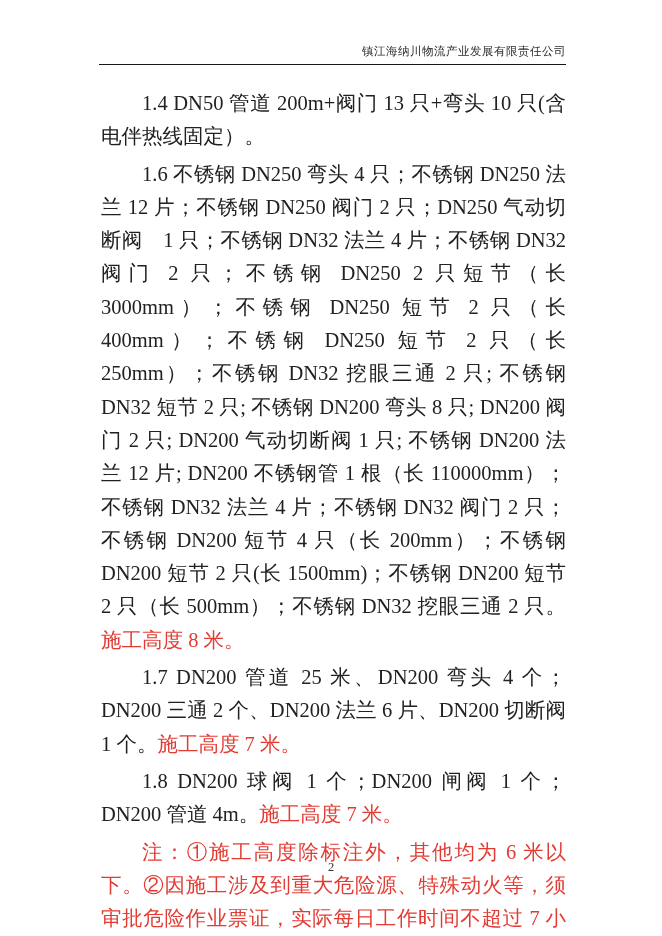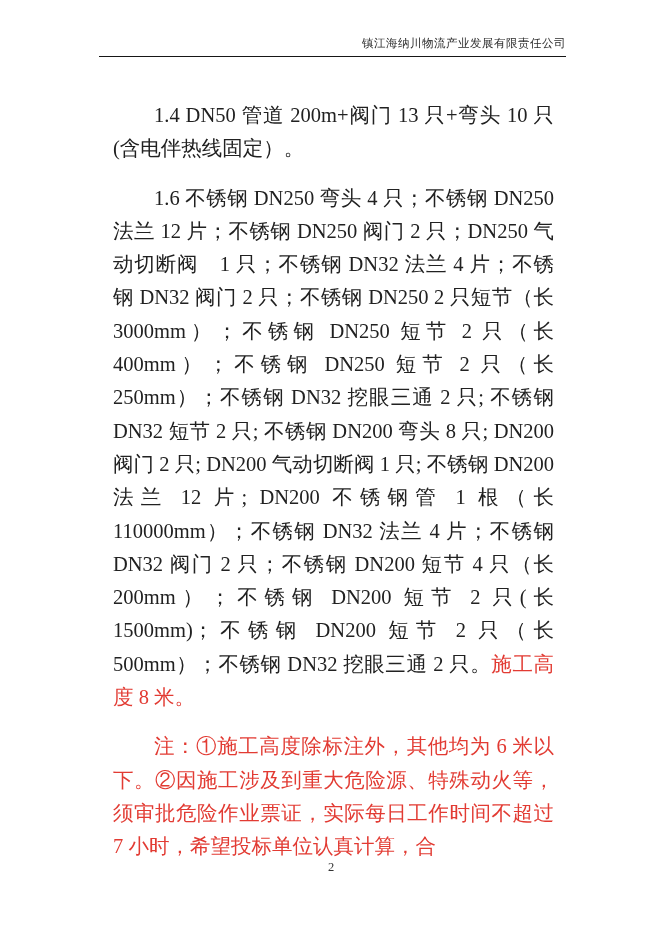--- a/index.html
+++ b/index.html
@@ -10,42 +10,42 @@
   .page {
     position: relative;
     width: 662px;
     height: 936px;
     background: #ffffff;
     overflow: hidden;
     font-family: "Liberation Serif", serif;
   }
   .header {
     position: absolute;
-    top: 36px;
+    top: 44px;
     left: 99px;
     right: 96px;
     text-align: right;
     font-size: 11.5px;
     letter-spacing: 0.5px;
     color: #2b2b2b;
     padding-bottom: 5px;
     border-bottom: 1.5px solid #161616;
   }
   .content {
     position: absolute;
     top: 83px;
     left: 97px;
     right: 92px;
     font-size: 20.5px;
     line-height: 33.3px;
     text-align: justify;
     color: var(--ink, #212121);
   }
   .content p {
-    margin: 16px;
+    margin: 4px;
     padding: 0;
     text-indent: 2em;
   }
   .content p span.red {
     color: var(--red, #e23b33);
   }
   .footer {
     position: absolute;
     top: 860px;
     left: 0;
@@ -60,20 +60,22 @@
 
 <div class="page" style="--ink: #212121; --red: #e23b33;">
 
   <div class="header">
     <span>镇江海纳川物流产业发展有限责任公司</span>
   </div>
 
   <div class="content">
       <p><span>1.4 DN50 管道 200m+阀门 13 只+弯头 10 只(含电伴热线固定）。</span></p>
       <p><span>1.6 不锈钢 DN250 弯头 4 只；不锈钢 DN250 法兰 12 片；不锈钢 DN250 阀门 2 只；DN250 气动切断阀　1 只；不锈钢 DN32 法兰 4 片；不锈钢 DN32 阀门 2 只；不锈钢 DN250 2 只短节（长 3000mm）；不锈钢 DN250 短节 2 只（长 400mm）；不锈钢 DN250 短节 2 只（长 250mm）；不锈钢 DN32 挖眼三通 2 只; 不锈钢 DN32 短节 2 只; 不锈钢 DN200 弯头 8 只; DN200 阀门 2 只; DN200 气动切断阀 1 只; 不锈钢 DN200 法兰 12 片; DN200 不锈钢管 1 根（长 110000mm）；不锈钢 DN32 法兰 4 片；不锈钢 DN32 阀门 2 只；不锈钢 DN200 短节 4 只（长 200mm）；不锈钢 DN200 短节 2 只(长 1500mm)；不锈钢 DN200 短节 2 只（长 500mm）；不锈钢 DN32 挖眼三通 2 只。</span><span class="red">施工高度 8 米。</span></p>
+      <p><span>1.7 DN200 管道 25 米、DN200 弯头 4 个；DN200 三通 2 个、DN200 法兰 6 片、DN200 切断阀 1 个。</span><span class="red">施工高度 7 米。</span></p>
+      <p><span>1.8 DN200 球阀 1 个；DN200 闸阀 1 个；DN200 管道 4m。</span><span class="red">施工高度 7 米。</span></p>
       <p><span class="red">注：①施工高度除标注外，其他均为 6 米以下。②因施工涉及到重大危险源、特殊动火等，须审批危险作业票证，实际每日工作时间不超过 7 小时，希望投标单位认真计算，合</span></p>
     </div>
 
   <div class="footer">
     <span>2</span>
   </div>
 
 </div>
 
 </body></html>

